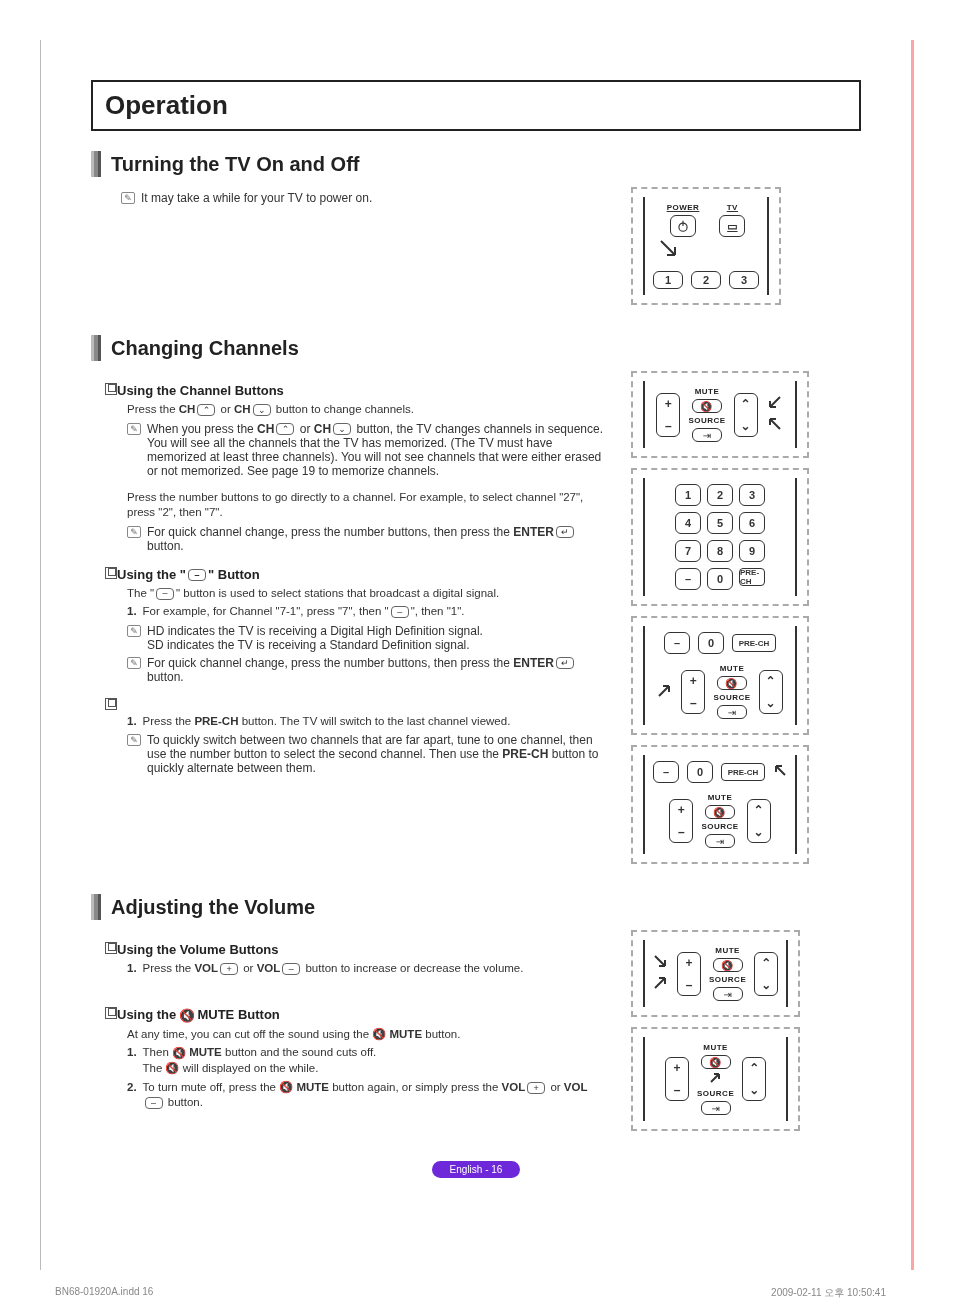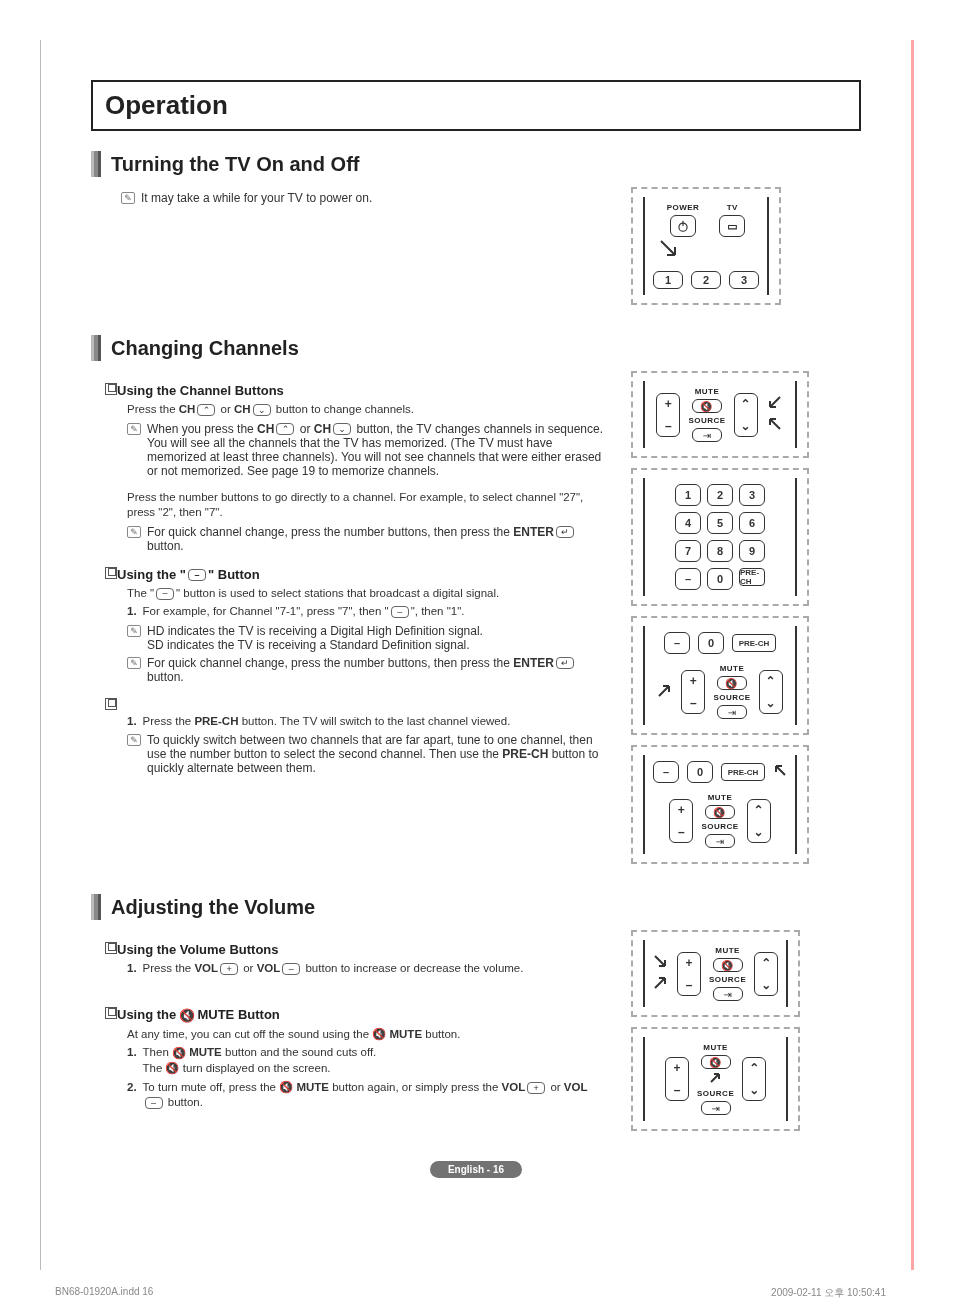--- a/index.html
+++ b/index.html
@@ -82,21 +82,21 @@
   .inline-key {
     display:inline-flex; border:1px solid #666; border-radius:4px; height:12px; min-width:18px;
     align-items:center; justify-content:center; font-size:9px; padding:0 3px; vertical-align:middle;
     margin:0 2px;
   }
   .mute-sym { display:inline-block; width:14px; vertical-align:middle;}
   .page-badge {
     display:flex; justify-content:center; margin-top:30px;
   }
   .page-badge span {
-    background:#737373; color:#fff; font-size:10px; font-weight:bold; padding:3px 18px; border-radius:12px;
+    background:#6d28d9; color:#fff; font-size:10px; font-weight:normal; padding:3px 18px; border-radius:12px;
   }
   .footer {
     position:absolute; bottom:10px; left:55px; right:68px; display:flex; justify-content:space-between;
     font-size:10px; color:#888;
   }
   .grid3 { display:grid; grid-template-columns:repeat(3,26px); gap:6px;}
   .stack-col { display:flex; flex-direction:column; align-items:center; gap:3px;}
   .tall-btn { border:1px solid #333; border-radius:6px; width:24px; height:44px; display:flex; flex-direction:column; justify-content:space-between; align-items:center; padding:4px 0;}
   .tall-btn span { font-size:12px; font-weight:bold; line-height:1;}
   .chev { font-size:12px; font-weight:bold;}
@@ -119,21 +119,21 @@
     <div class="content-row">
       <div class="content-col">
         <div class="note-line">
           <span class="note-icon">✎</span>
           <span>It may take a while for your TV to power on.</span>
         </div>
       </div>
       <div class="fig-col">
         <div class="remote-fig">
           <div class="remote-col">
-            <div class="rrow" style="gap:20px;">
+            <div class="rrow" style="gap:20px;text-decoration:underline;">
               <div class="stack-col">
                 <span class="rlabel">POWER</span>
                 <span class="rbtn sq">
                   <svg class="pwr-icon" viewBox="0 0 24 24">
                       <circle cx="12" cy="14" r="7" fill="none" stroke="#333" stroke-width="2"></circle>
                       <line x1="12" y1="3" x2="12" y2="12" stroke="#333" stroke-width="2"></line>
                     </svg>
                 </span>
               </div>
               <div class="stack-col">
@@ -369,21 +369,21 @@
             <h3>
               <span>Using the </span><span class="mute-sym">🔇</span><span> MUTE Button</span>
             </h3>
           </div>
           <p class="body-text">
             <span>At any time, you can cut off the sound using the </span><span class="mute-sym">🔇</span><b> MUTE</b><span> button.</span>
           </p>
           <div class="num-item">
             <span class="n">1.</span>
             <span style="white-space:pre-line;"><span>Then </span><span class="mute-sym">🔇</span><b> MUTE</b><span> button and the sound cuts off.
-The </span><span class="mute-sym">🔇</span><span> turn displayed on the screen.</span></span>
+The </span><span class="mute-sym">🔇</span><span> will displayed on the while.</span></span>
           </div>
           <div class="num-item">
             <span class="n">2.</span>
             <span><span>To turn mute off, press the </span><span class="mute-sym">🔇</span><b> MUTE</b><span> button again, or simply press the </span><b>VOL</b><span class="inline-key">+</span><span> or </span><b>VOL</b><span class="inline-key">–</span><span> button.</span></span>
           </div>
         </div>
 
       </div>
       <div class="fig-col">
         <div class="remote-stack">

